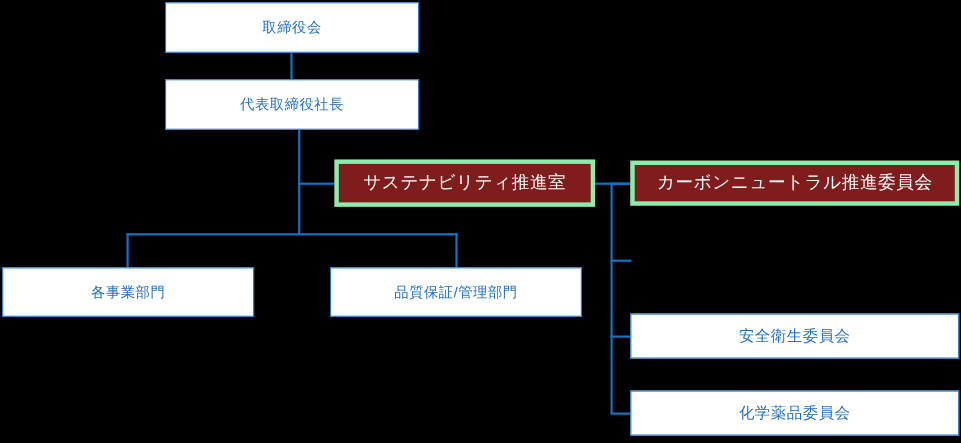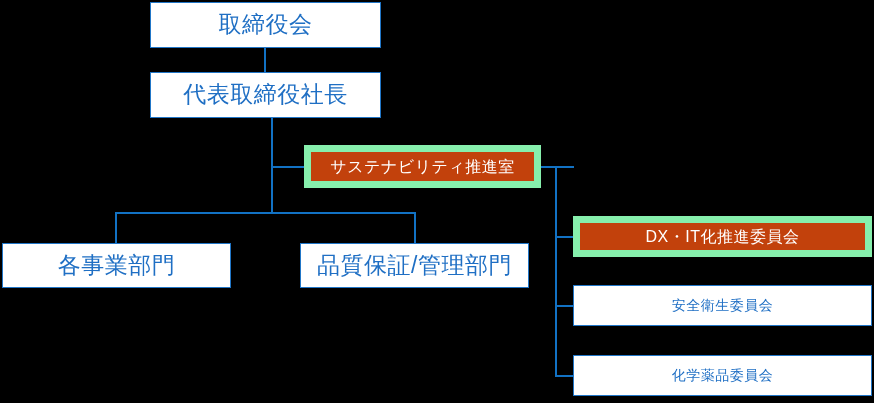--- a/index.html
+++ b/index.html
@@ -23,33 +23,33 @@
     box-sizing: border-box;
     display: flex;
     align-items: center;
     justify-content: center;
     text-align: center;
     line-height: 1.2;
     letter-spacing: 0.5px;
     white-space: nowrap;
   }
   .node.filled {
-    background: #c2410c;
-    border: 7px solid #86efac;
+    background: #7f1d1d;
+    border: 4px solid #86efac;
     color: #ffffff;
     font-size: 16px;
   }
   .node.outlined {
     background: #ffffff;
     border: 1px solid #2176c7;
     color: #1f6fc4;
     font-size: 14px;
   }
   .node.outlined.big {
-    font-size: 23px;
+    font-size: 13px;
   }
   .connector {
     position: absolute;
     background: #1272c4;
   }
 </style>
 </head>
 <body>
 
 <div id="chart">
@@ -75,20 +75,20 @@
   <div class="node outlined big" style="left:150px; top:2px; width:231px; height:46px;">取締役会</div>
 
   <div class="node outlined big" style="left:150px; top:72px; width:231px; height:46px;">代表取締役社長</div>
 
   <div class="node filled" style="left:304px; top:145px; width:237px; height:43px;">サステナビリティ推進室</div>
 
   <div class="node outlined big" style="left:300px; top:243px; width:229px; height:45px;">品質保証/管理部門</div>
 
   <div class="node outlined big" style="left:2px; top:243px; width:229px; height:45px;">各事業部門</div>
 
+  <div class="node filled" style="left:573px; top:146px; width:299px; height:41px;">カーボンニュートラル推進委員会</div>
 
-  <div class="node filled" style="left:573px; top:216px; width:299px; height:41px;">DX・IT化推進委員会</div>
 
   <div class="node outlined" style="left:573px; top:285px; width:299px; height:41px;">安全衛生委員会</div>
 
   <div class="node outlined" style="left:573px; top:355px; width:299px; height:41px;">化学薬品委員会</div>
 
 </div>
 
 </body></html>

